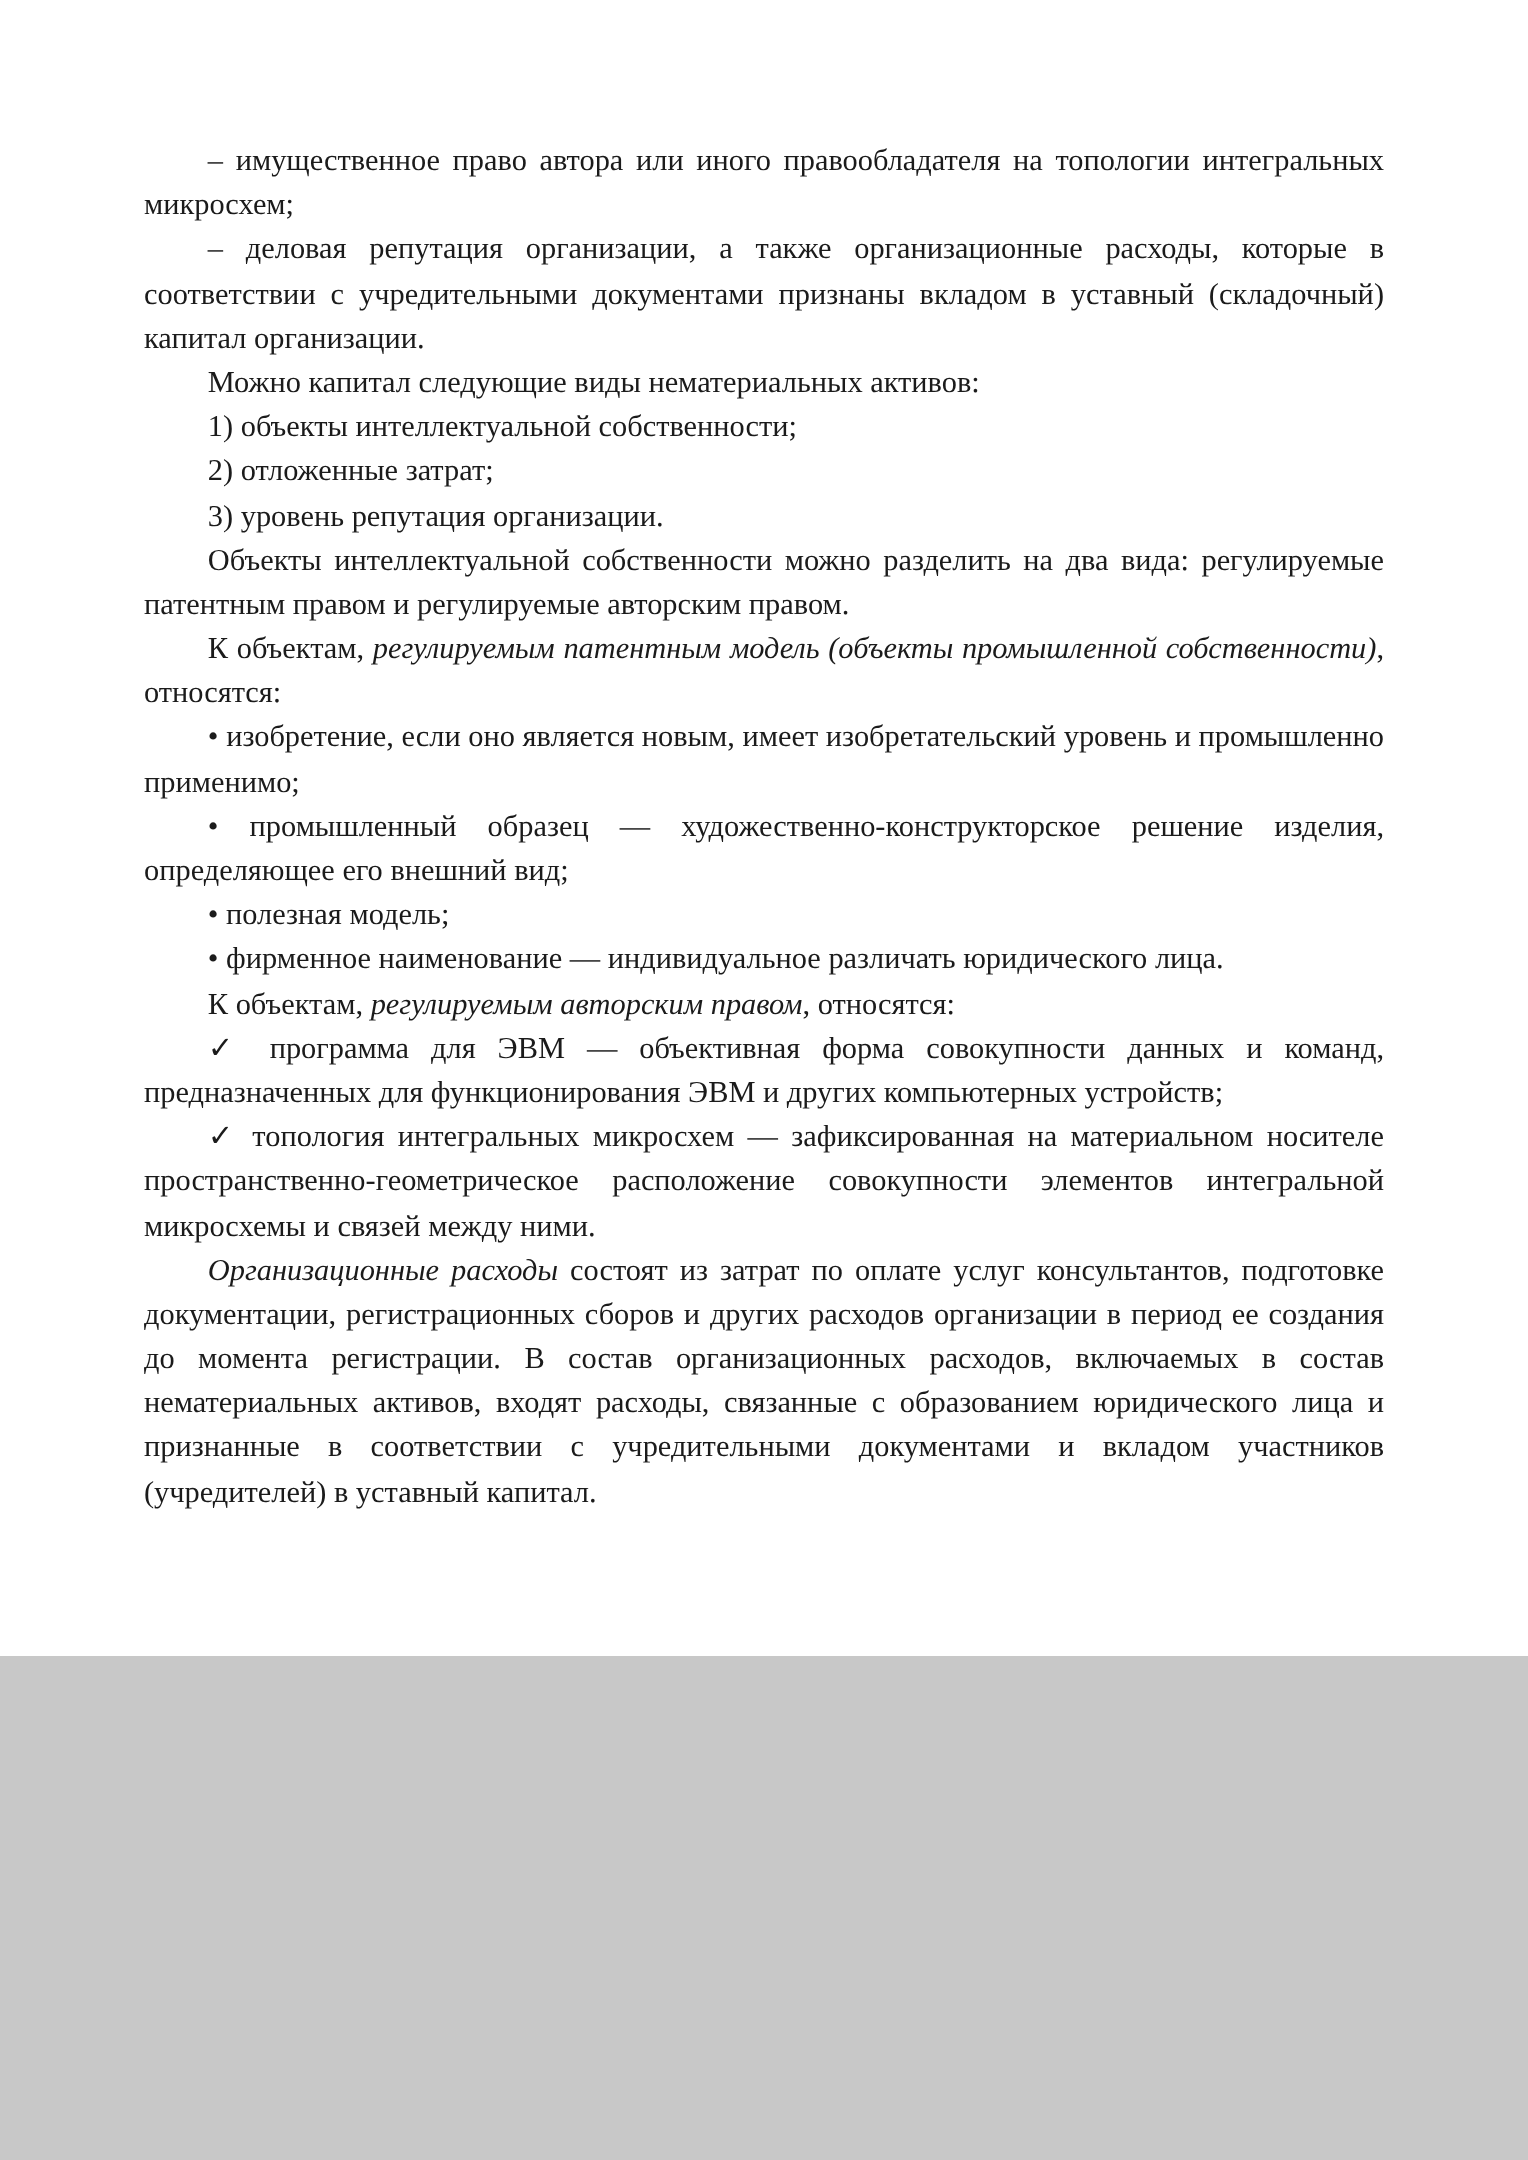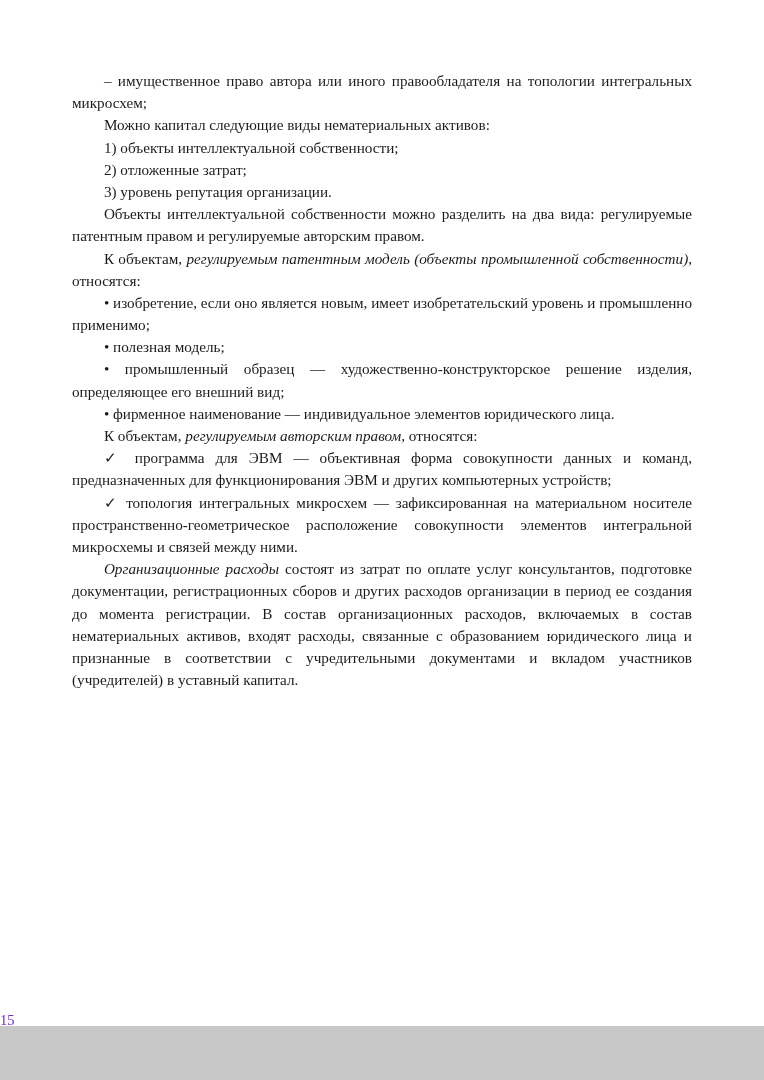--- a/index.html
+++ b/index.html
@@ -6,21 +6,21 @@
     margin: 0;
     padding: 0;
     background: #c8c8c8;
   }
   body {
     font-family: "Liberation Serif", "DejaVu Serif", serif;
   }
   .page {
     position: relative;
     width: 764px;
-    height: 1026px;
+    height: 828px;
     margin: 0 auto;
     background: #ffffff;
     box-sizing: border-box;
     overflow: hidden;
   }
   .content {
     position: absolute;
     left: 72px;
     top: 70px;
     width: 620px;
@@ -61,29 +61,30 @@
     color: #6d28d9;
     font-family: "Liberation Serif", "DejaVu Serif", serif;
   }
 </style>
 </head>
 <body>
 
 <div class="page">
   <div class="content">
       <p class="dash"><span class="mark">–</span>&nbsp;<span>имущественное право автора или иного правообладателя на топологии интегральных микросхем;</span></p>
+      <p class="dash"><span class="mark">–</span>&nbsp;<span>деловая репутация организации, а также организационные расходы, которые в соответствии с учредительными документами признаны вкладом в уставный (складочный) капитал организации.</span></p>
       <p class="plain"><span>Можно капитал следующие виды нематериальных активов:</span></p>
       <p class="numbered"><span class="mark">1)</span>&nbsp;<span>объекты интеллектуальной собственности;</span></p>
       <p class="numbered"><span class="mark">2)</span>&nbsp;<span>отложенные затрат;</span></p>
       <p class="numbered"><span class="mark">3)</span>&nbsp;<span>уровень репутация организации.</span></p>
       <p class="plain"><span>Объекты интеллектуальной собственности можно разделить на два вида: регулируемые патентным правом и регулируемые авторским правом.</span></p>
       <p class="mixed"><span>К объектам, </span><em class="ital">регулируемым патентным модель (объекты промышленной собственности)</em><span>, относятся:</span></p>
       <p class="bullet"><span class="mark">•</span>&nbsp;<span>изобретение, если оно является новым, имеет изобретательский уровень и промышленно применимо;</span></p>
+      <p class="bullet"><span class="mark">•</span>&nbsp;<span>промышленный образец — художественно-конструкторское решение изделия, определяющее его внешний вид;</span></p>
       <p class="bullet"><span class="mark">•</span>&nbsp;<span>полезная модель;</span></p>
-      <p class="bullet"><span class="mark">•</span>&nbsp;<span>промышленный образец — художественно-конструкторское решение изделия, определяющее его внешний вид;</span></p>
-      <p class="bullet"><span class="mark">•</span>&nbsp;<span>фирменное наименование — индивидуальное элементов юридического лица.</span></p>
+      <p class="bullet"><span class="mark">•</span>&nbsp;<span>фирменное наименование — индивидуальное различать юридического лица.</span></p>
       <p class="mixed"><span>К объектам, </span><em class="ital">регулируемым авторским правом</em><span>, относятся:</span></p>
       <p class="check"><span class="mark">✓</span>&nbsp;<span>программа для ЭВМ — объективная форма совокупности данных и команд, предназначенных для функционирования ЭВМ и других компьютерных устройств;</span></p>
       <p class="check"><span class="mark">✓</span>&nbsp;<span>топология интегральных микросхем — зафиксированная на материальном носителе пространственно-геометрическое расположение совокупности элементов интегральной микросхемы и связей между ними.</span></p>
       <p class="mixed"><em class="ital">Организационные расходы</em><span> состоят из затрат по оплате услуг консультантов, подготовке документации, регистрационных сборов и других расходов организации в период ее создания до момента регистрации. В состав организационных расходов, включаемых в состав нематериальных активов, входят расходы, связанные с образованием юридического лица и признанные в соответствии с учредительными документами и вкладом участников (учредителей) в уставный капитал.</span></p>
     </div>
   <div class="page-number">15</div>
 </div>
 
 </body></html>

